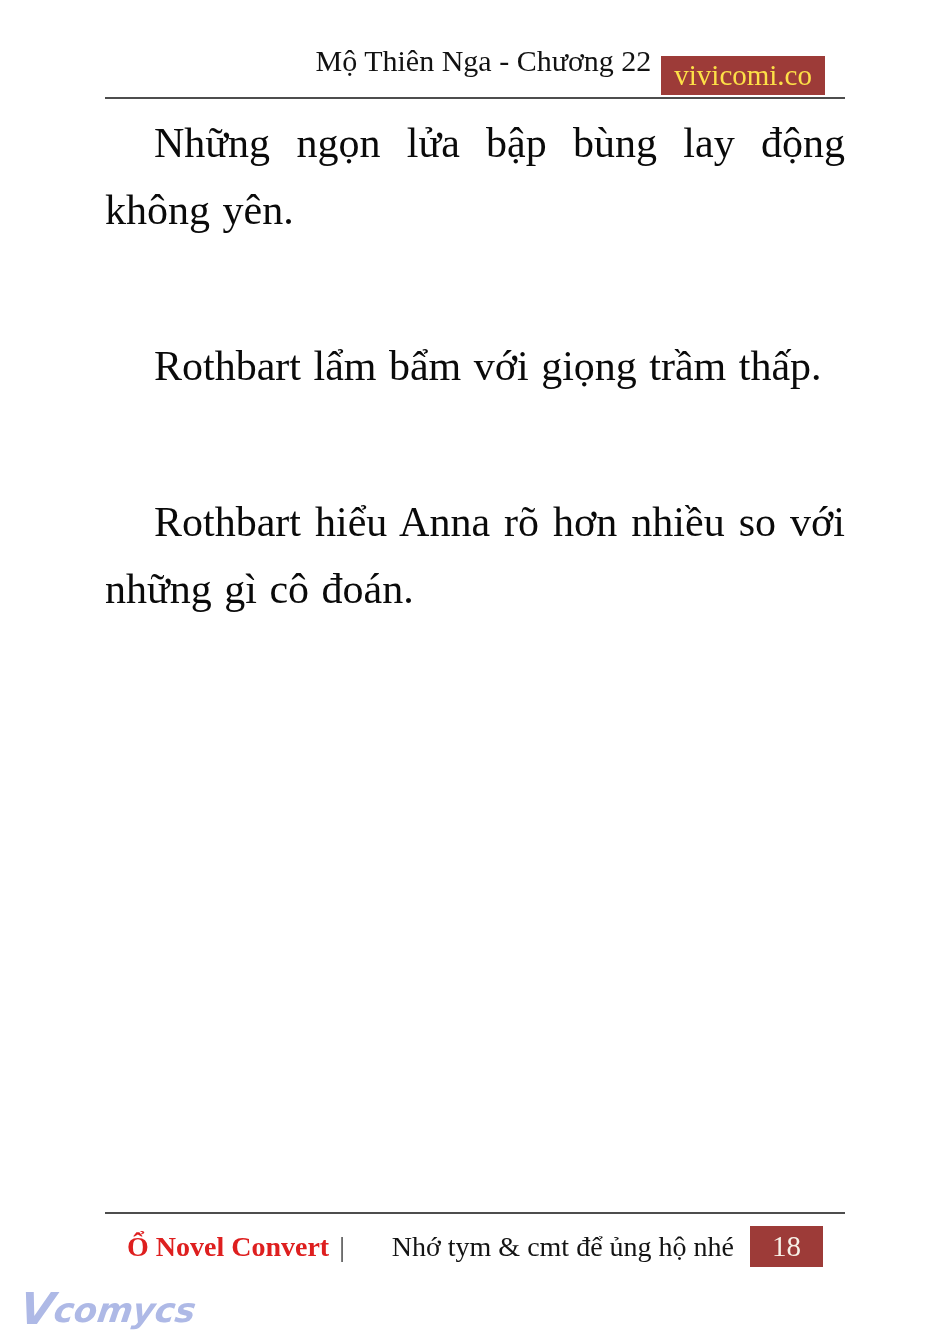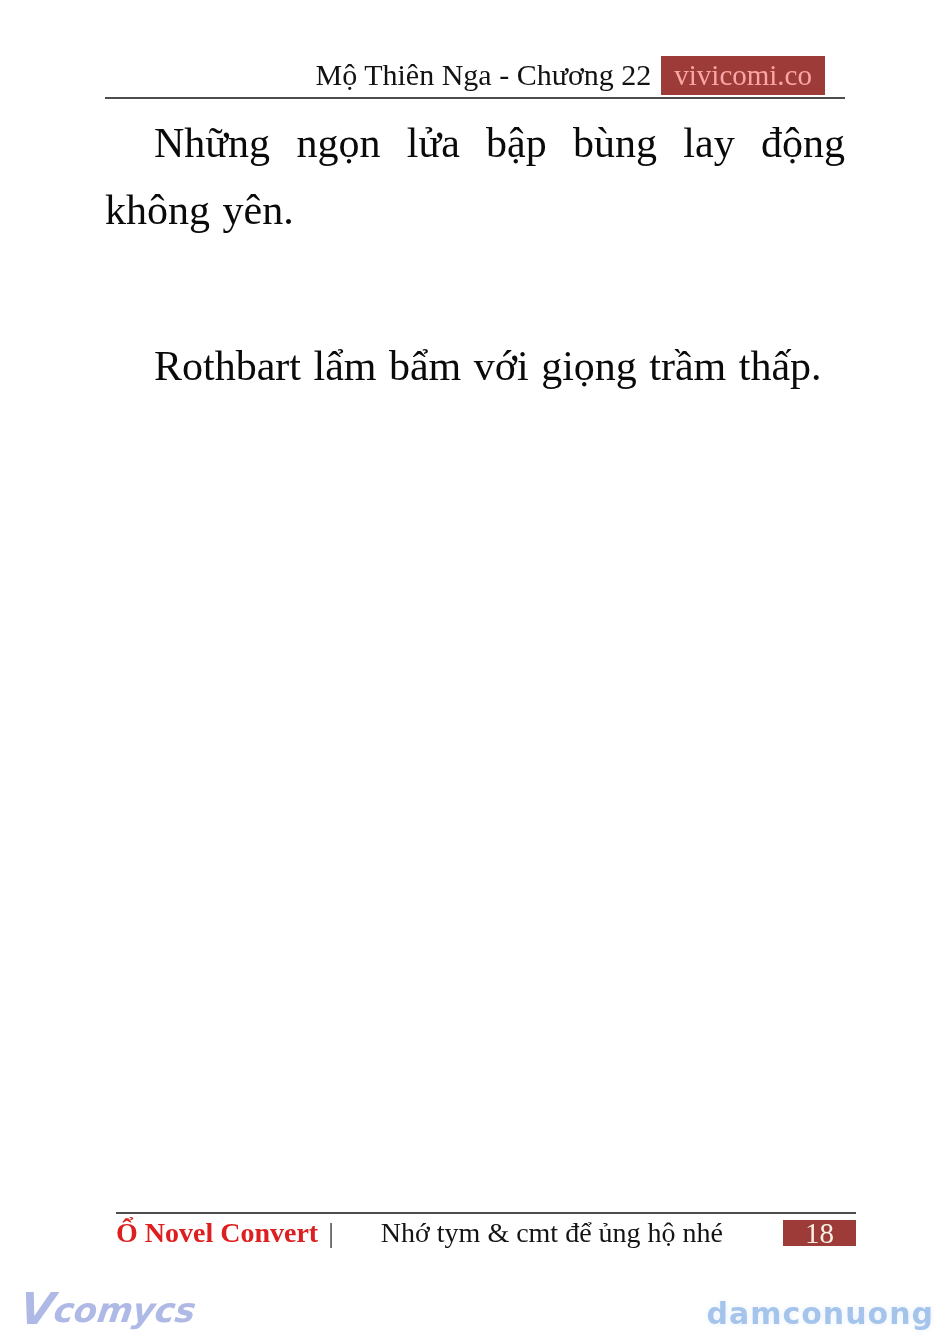--- a/index.html
+++ b/index.html
@@ -20,27 +20,27 @@
     left: 105px; width: 740px; top: 0;
     height: 97px;
     border-bottom: 2px solid #4d4d4d;
     display: flex;
     align-items: flex-end;
     justify-content: flex-end;
   }
   .header-title {
     font-size: 30px;
     color: #121212;
-    padding-bottom: 5px;
+    padding-bottom: 19px;
     white-space: nowrap;
     text-align: right;
   }
   .header-badge {
     background: #9d3b38;
-    color: #fca5a5;
+    color: #fde047;
     font-size: 29px;
     height: 39px;
     line-height: 39px;
     padding: 0 13px;
     margin-left: 10px;
     margin-right: 20px;
     margin-bottom: 2px;
     white-space: nowrap;
   }
   
@@ -54,26 +54,26 @@
     line-height: 67px;
     color: #0a0a0a;
     text-align: justify;
     text-indent: 49px;
     word-spacing: 2px;
   }
   .content p:last-child { margin-bottom: 0; }
   
   .page-footer {
     position: absolute;
-    left: 116px; width: 740px; top: 1212px;
+    left: 105px; width: 740px; top: 1212px;
     border-top: 2px solid #4d4d4d;
     display: flex;
     align-items: center;
-    justify-content: space-between;
-    padding-top: 3px;
+    justify-content: center;
+    padding-top: 12px;
   }
   .footer-line {
     display: flex;
     align-items: center;
     font-size: 28px;
     white-space: nowrap;
   }
   .footer-brand {
     color: #de1f1f;
     font-weight: bold;
@@ -84,21 +84,21 @@
     font-weight: normal;
   }
   .footer-note {
     color: #141414;
     margin-left: 37px;
   }
   .footer-badge {
     background: #9d3b38;
     color: #f7f1e7;
     width: 73px;
-    height: 26px;
+    height: 41px;
     margin-left: 16px;
     display: flex;
     align-items: center;
     justify-content: center;
     font-size: 29px;
   }
   
   .wm-left {
     position: absolute;
     left: 20px; top: 1290px;
@@ -132,30 +132,30 @@
 <div class="page">
 
   <div class="page-header">
     <span class="header-title">Mộ Thiên Nga - Chương 22</span>
     <span class="header-badge">vivicomi.co</span>
   </div>
 
   <div class="content">
     <p>Những ngọn lửa bập bùng lay động không yên.</p>
     <p>Rothbart lẩm bẩm với giọng trầm thấp.</p>
+    <p>Rothbart hiểu Anna rõ hơn nhiều so với những gì cô đoán.</p>
   </div>
 
   <div class="page-footer">
     <div class="footer-line">
       <span class="footer-brand">Ổ Novel Convert</span>
       <span class="footer-sep">|</span>
       <span class="footer-note">Nhớ tym &amp; cmt để ủng hộ nhé</span>
     </div>
     <span class="footer-badge">18</span>
   </div>
 
   <div class="wm-left">
     <span class="wm-cap">V</span><span>comycs</span>
   </div>
 
-  <div class="wm-right">damconuong</div>
 
 </div>
 
 </body></html>

